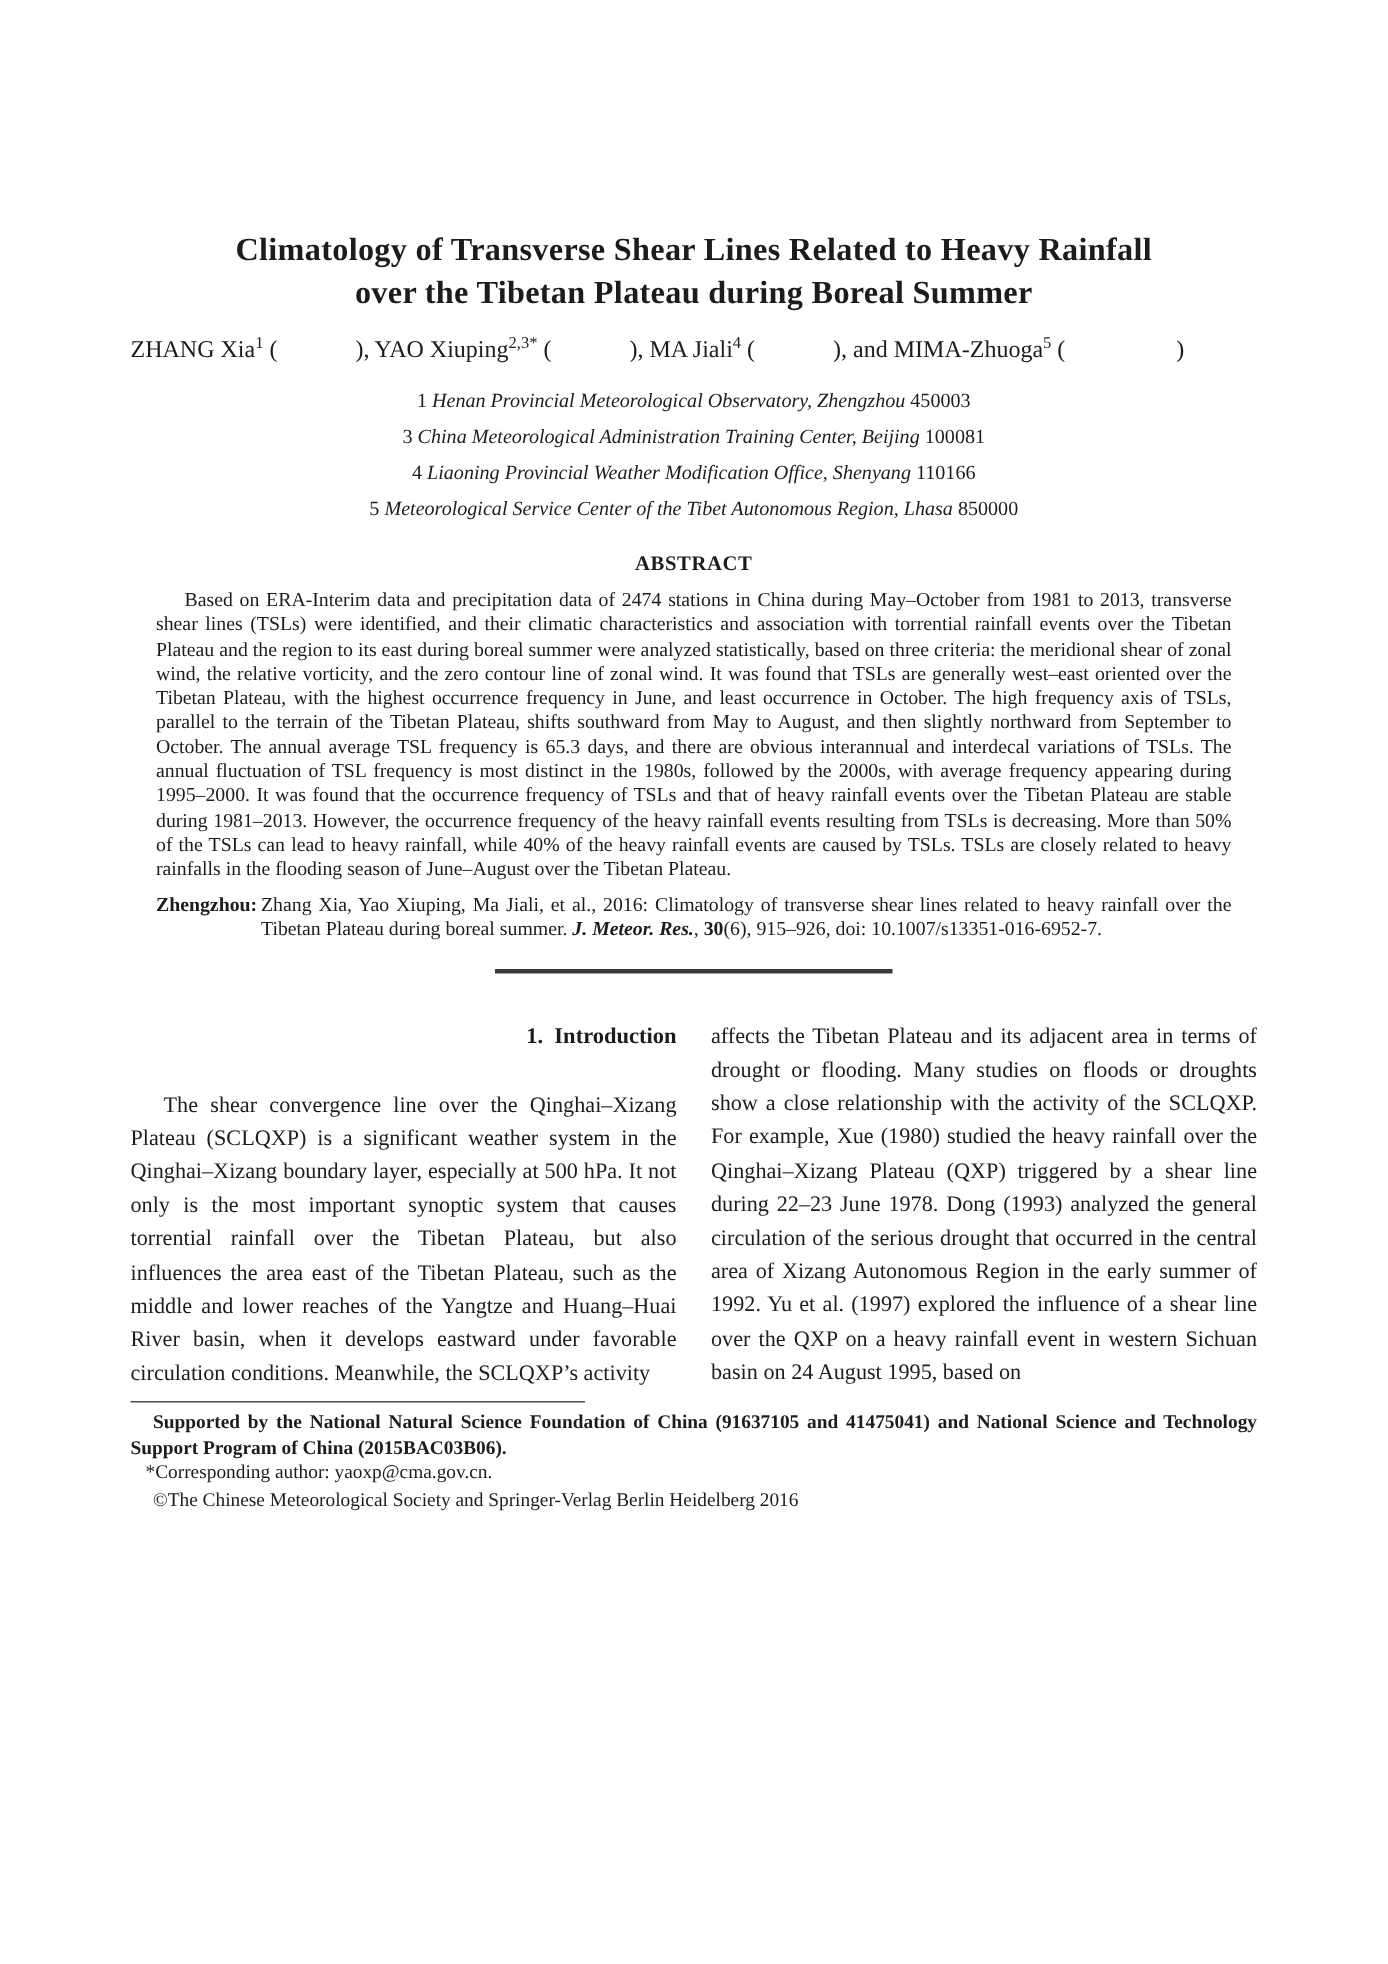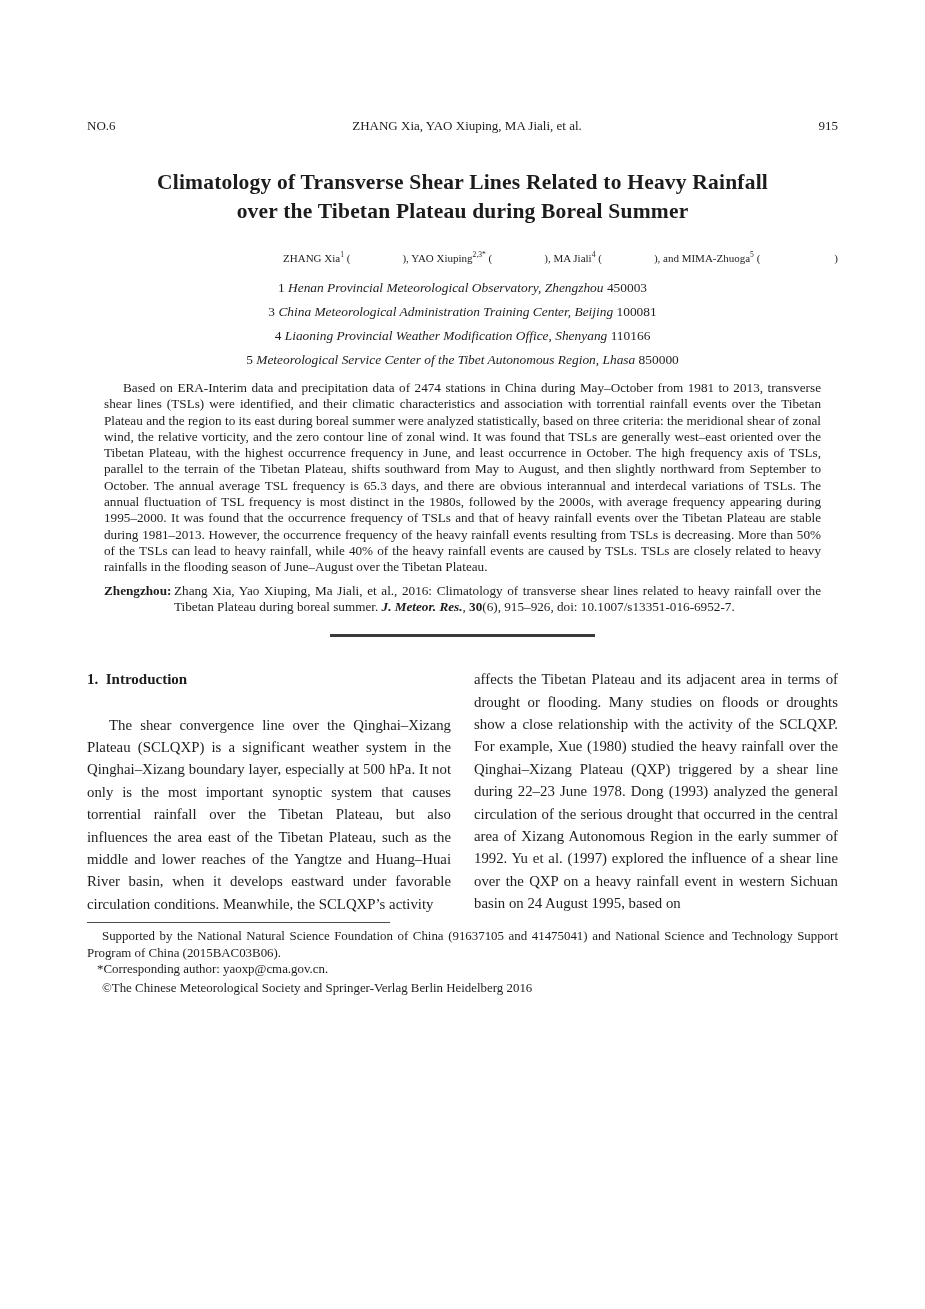--- a/index.html
+++ b/index.html
@@ -31,23 +31,23 @@
   .title {
     margin: 34px 0 0 0;
     text-align: center;
     font-size: 21.5px;
     font-weight: bold;
     line-height: 29px;
     letter-spacing: 0.2px;
   }
   
   .authors {
-    margin-top: 26px;
-    text-align: right;
-    font-size: 11px;
+    margin-top: 15px;
+    text-align: left;
+    font-size: 16px;
   }
   .authors sup { font-size: 69%; line-height: 0; }
   .gap { display: inline-block; width: 52px; }
   .gap-wide { display: inline-block; width: 74px; }
   
   .affiliations {
     margin-top: 12px;
     text-align: center;
     font-size: 13.4px;
     line-height: 24px;
@@ -101,69 +101,65 @@
     font-size: 14.8px;
     line-height: 22.4px;
     text-align: justify;
   }
   .col { flex: 1; min-width: 0; }
   .col h2 {
     font-size: 15px;
     font-weight: bold;
     margin: 0 0 23px 0;
     line-height: 22.4px;
-    text-align: left;
+    text-align: right;
   }
   .col p { margin: 0; text-indent: 22px; }
   
   .footnote {
     margin-top: 7px;
     font-size: 12.9px;
     line-height: 16.4px;
     text-align: justify;
   }
   .footnote-rule {
     width: 303px;
     height: 0;
     border-top: 1px solid #4a4a4a;
     margin-bottom: 5px;
   }
   .footnote p { margin: 0; }
-  .footnote .indent1 { text-indent: 15px; }
+  .footnote .indent1 { text-indent: 15px; font-weight: bold; }
   .footnote .indent2 { text-indent: 10px; }
   .footnote .copyright { margin-top: 3px; text-indent: 15px; }
 </style>
 </head>
 <body>
 
 <div class="page">
 
-  <div class="running-head">
-    <span>NO.6</span>
-    <span class="center">ZHANG Xia, YAO Xiuping, MA Jiali, et al.</span>
-    <span>915</span>
-  </div>
 
   <h1 class="title">
     <span>Climatology of Transverse Shear Lines Related to Heavy Rainfall</span><br>
     <span>over the Tibetan Plateau during Boreal Summer</span>
   </h1>
 
   <div class="authors">
     <span>ZHANG Xia</span><sup>1</sup><span> (</span><span class="gap"></span><span>), </span><span>YAO Xiuping</span><sup>2,3*</sup><span> (</span><span class="gap"></span><span>), </span><span>MA Jiali</span><sup>4</sup><span> (</span><span class="gap"></span><span>), and </span><span>MIMA-Zhuoga</span><sup>5</sup><span> (</span><span class="gap-wide"></span><span>)</span>
   </div>
 
   <div class="affiliations">
     <div><span>1</span> <span class="aff-text">Henan Provincial Meteorological Observatory, Zhengzhou</span> <span>450003</span></div>
     <div><span>3</span> <span class="aff-text">China Meteorological Administration Training Center, Beijing</span> <span>100081</span></div>
     <div><span>4</span> <span class="aff-text">Liaoning Provincial Weather Modification Office, Shenyang</span> <span>110166</span></div>
     <div><span>5</span> <span class="aff-text">Meteorological Service Center of the Tibet Autonomous Region, Lhasa</span> <span>850000</span></div>
   </div>
 
 
+  <div class="abstract-heading">ABSTRACT</div>
 
   <div class="abstract-body">
     <p>Based on ERA-Interim data and precipitation data of 2474 stations in China during May–October from 1981 to 2013, transverse shear lines (TSLs) were identified, and their climatic characteristics and association with torrential rainfall events over the Tibetan Plateau and the region to its east during boreal summer were analyzed statistically, based on three criteria: the meridional shear of zonal wind, the relative vorticity, and the zero contour line of zonal wind. It was found that TSLs are generally west–east oriented over the Tibetan Plateau, with the highest occurrence frequency in June, and least occurrence in October. The high frequency axis of TSLs, parallel to the terrain of the Tibetan Plateau, shifts southward from May to August, and then slightly northward from September to October. The annual average TSL frequency is 65.3 days, and there are obvious interannual and interdecal variations of TSLs. The annual fluctuation of TSL frequency is most distinct in the 1980s, followed by the 2000s, with average frequency appearing during 1995–2000. It was found that the occurrence frequency of TSLs and that of heavy rainfall events over the Tibetan Plateau are stable during 1981–2013. However, the occurrence frequency of the heavy rainfall events resulting from TSLs is decreasing. More than 50% of the TSLs can lead to heavy rainfall, while 40% of the heavy rainfall events are caused by TSLs. TSLs are closely related to heavy rainfalls in the flooding season of June–August over the Tibetan Plateau.</p>
   </div>
 
 
   <div class="hang">
     <span class="label">Zhengzhou:</span><span>Zhang Xia, Yao Xiuping, Ma Jiali, et al., 2016: Climatology of transverse shear lines related to heavy rainfall over the Tibetan Plateau during boreal summer. </span><span class="italic">J. Meteor. Res.</span><span>, </span><span class="bold">30</span><span>(6), 915–926, doi: 10.1007/s13351-016-6952-7.</span>
   </div>
 

